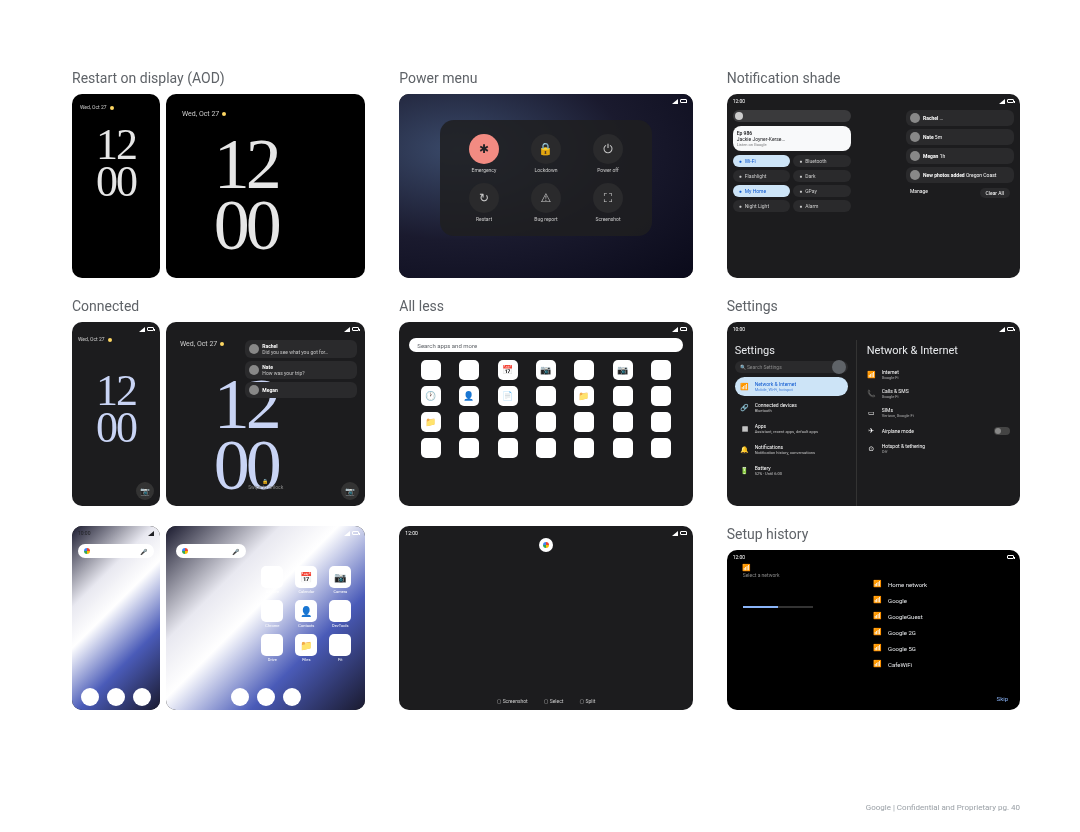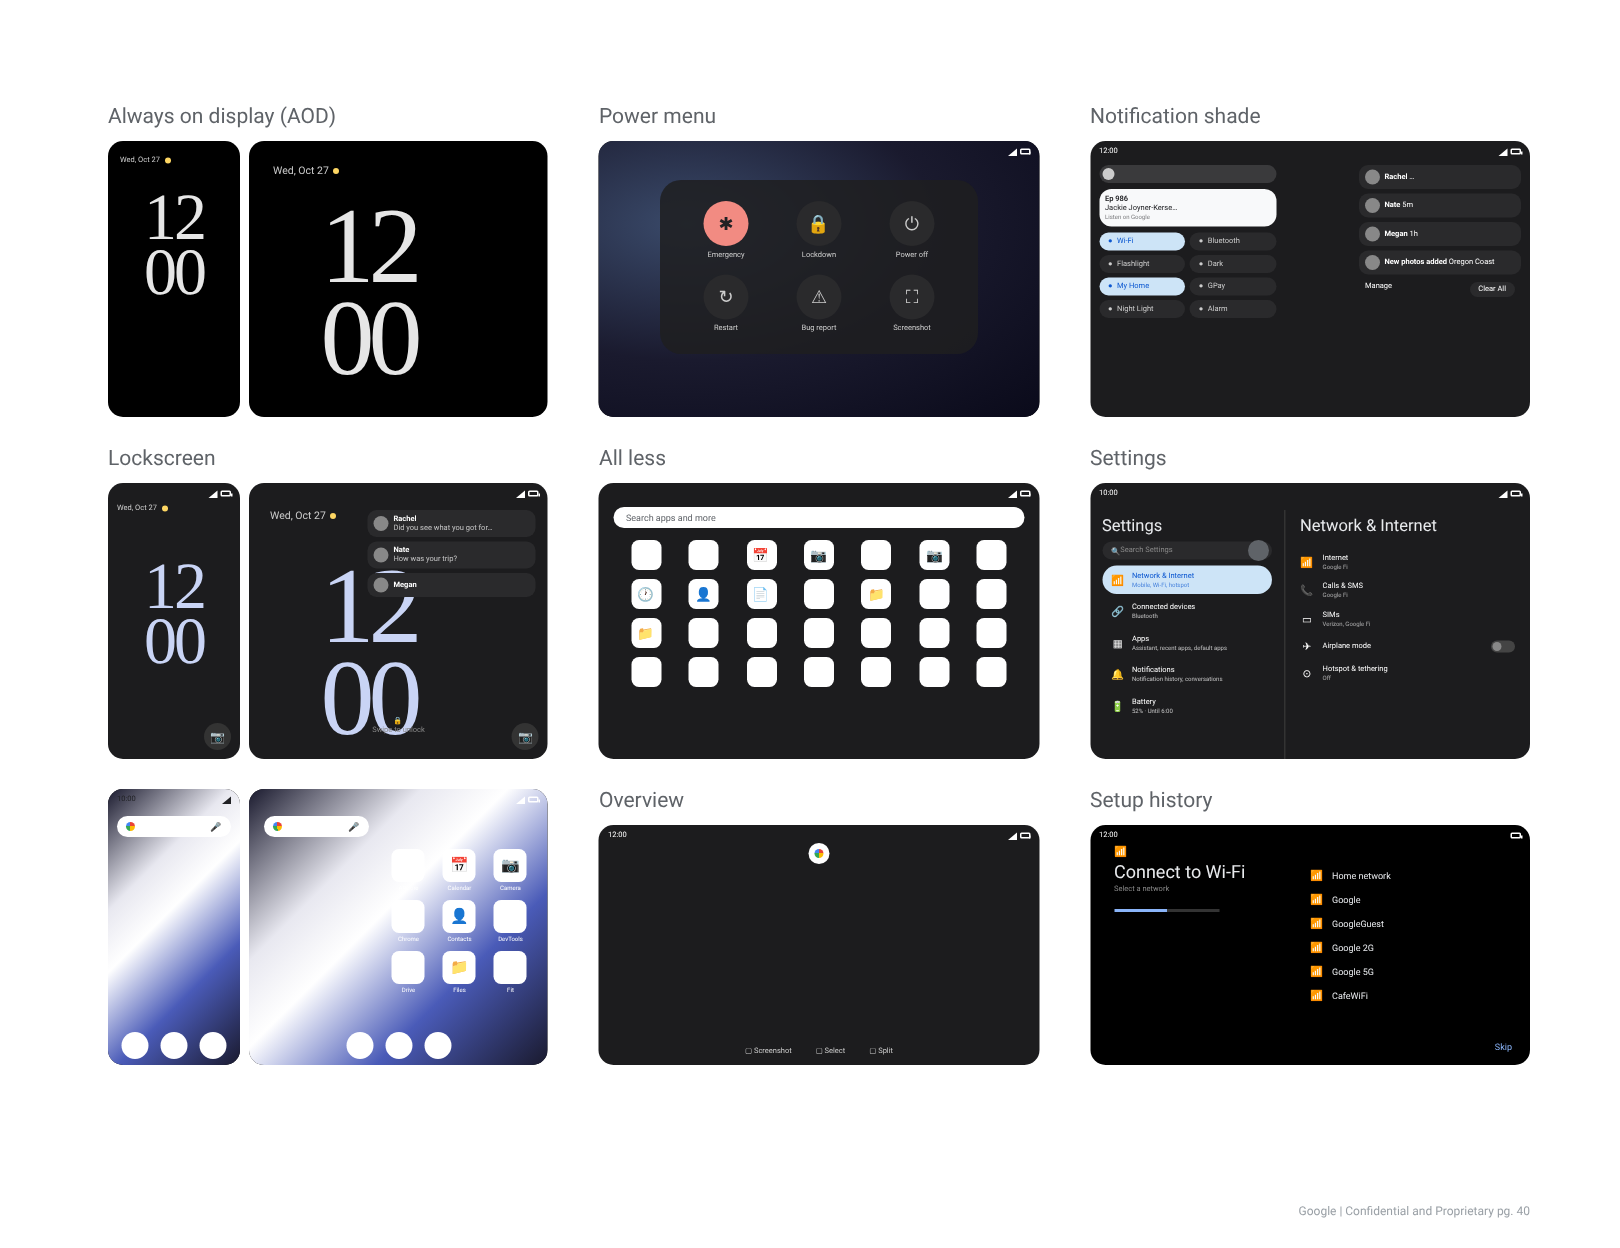--- a/index.html
+++ b/index.html
@@ -102,21 +102,21 @@
   .sw-bar{position:absolute;left:16px;top:56px;width:70px;height:2px;background:linear-gradient(90deg,#8ab4f8 50%,#333 50%);}
 
   .footer{position:absolute;bottom:20px;right:60px;font-size:8px;color:#9aa0a6;}
 </style>
 </head>
 <body>
 
 <div class="grid">
 
   <div class="cell">
-    <div class="caption">Always on display (AOD)</div>
+    <div class="caption">Restart on display (AOD)</div>
     <div class="pair">
       <div class="phone black">
         <div class="aod-date"><span>Wed, Oct 27</span><span class="sun"></span></div>
         <div class="aod-clock p"><span>12</span><br><span>00</span></div>
       </div>
       <div class="tablet black">
         <div class="aod-date-t"><span>Wed, Oct 27</span><span class="sun"></span></div>
         <div class="aod-clock t"><span>12</span><br><span>00</span></div>
       </div>
     </div>
@@ -241,21 +241,21 @@
           </div>
           <div style="display: flex; justify-content: space-between; font-size: 5px; padding: 2px 4px;">
             <span>Manage</span>
             <span style="background:#2a2a2c;padding:2px 6px;border-radius:8px;">Clear All</span>
           </div>
         </div>
     </div>
   </div>
 
   <div class="cell">
-    <div class="caption">Lockscreen</div>
+    <div class="caption">Connected</div>
     <div class="pair">
       <div class="phone dark">
         <div class="status">
             <span></span>
             <span class="right">
               <span class="tri"></span>
               <span class="batt"></span>
             </span>
           </div>
         <div class="ls-date"><span>Wed, Oct 27</span><span class="sun"></span></div>
@@ -573,21 +573,20 @@
         <div class="dock" id="tab-dock">
             <div class="app-ico">M</div>
             <div class="app-ico">●</div>
             <div class="app-ico">▶</div>
           </div>
       </div>
     </div>
   </div>
 
   <div class="cell">
-    <div class="caption">Overview</div>
     <div class="tablet dark">
       <div class="status">
           <span>12:00</span>
           <span class="right">
             <span class="tri"></span>
             <span class="batt"></span>
           </span>
         </div>
       <div class="ov-appicon">
           <span class="glogo"></span>
@@ -603,21 +602,20 @@
   <div class="cell">
     <div class="caption">Setup history</div>
     <div class="tablet black">
       <div class="status">
           <span>12:00</span>
           <span class="right">
             <span class="batt"></span>
           </span>
         </div>
       <div class="wifi-ic" style="padding:14px 0 0 16px">📶</div>
-      <div class="sw-title" style="padding-top:2px">Connect to Wi-Fi</div>
       <div class="sw-sub">Select a network</div>
       <div class="sw-bar"></div>
       <div class="sw-list" id="sw-list">
           <div class="sw-net">
             <span class="wifi-ic">📶</span>
             <span>Home network</span>
           </div>
           <div class="sw-net">
             <span class="wifi-ic">📶</span>
             <span>Google</span>

